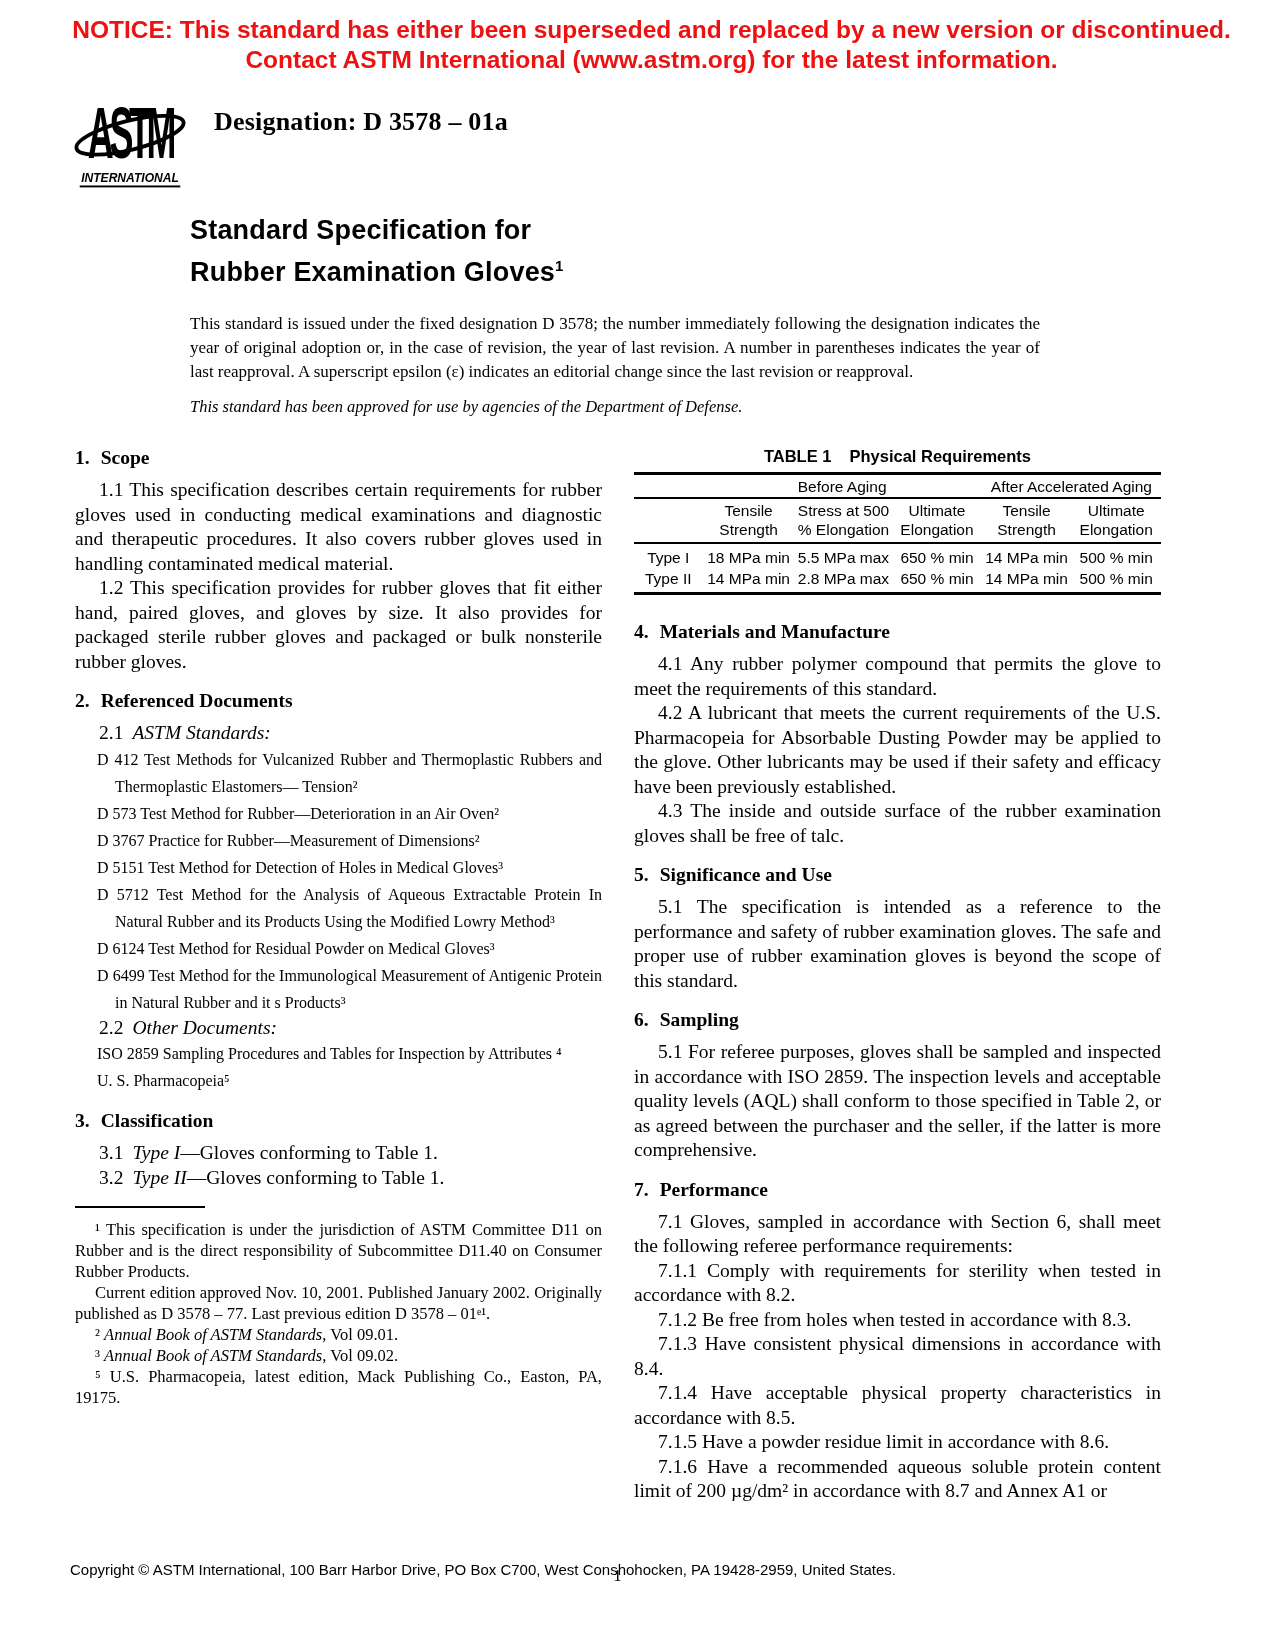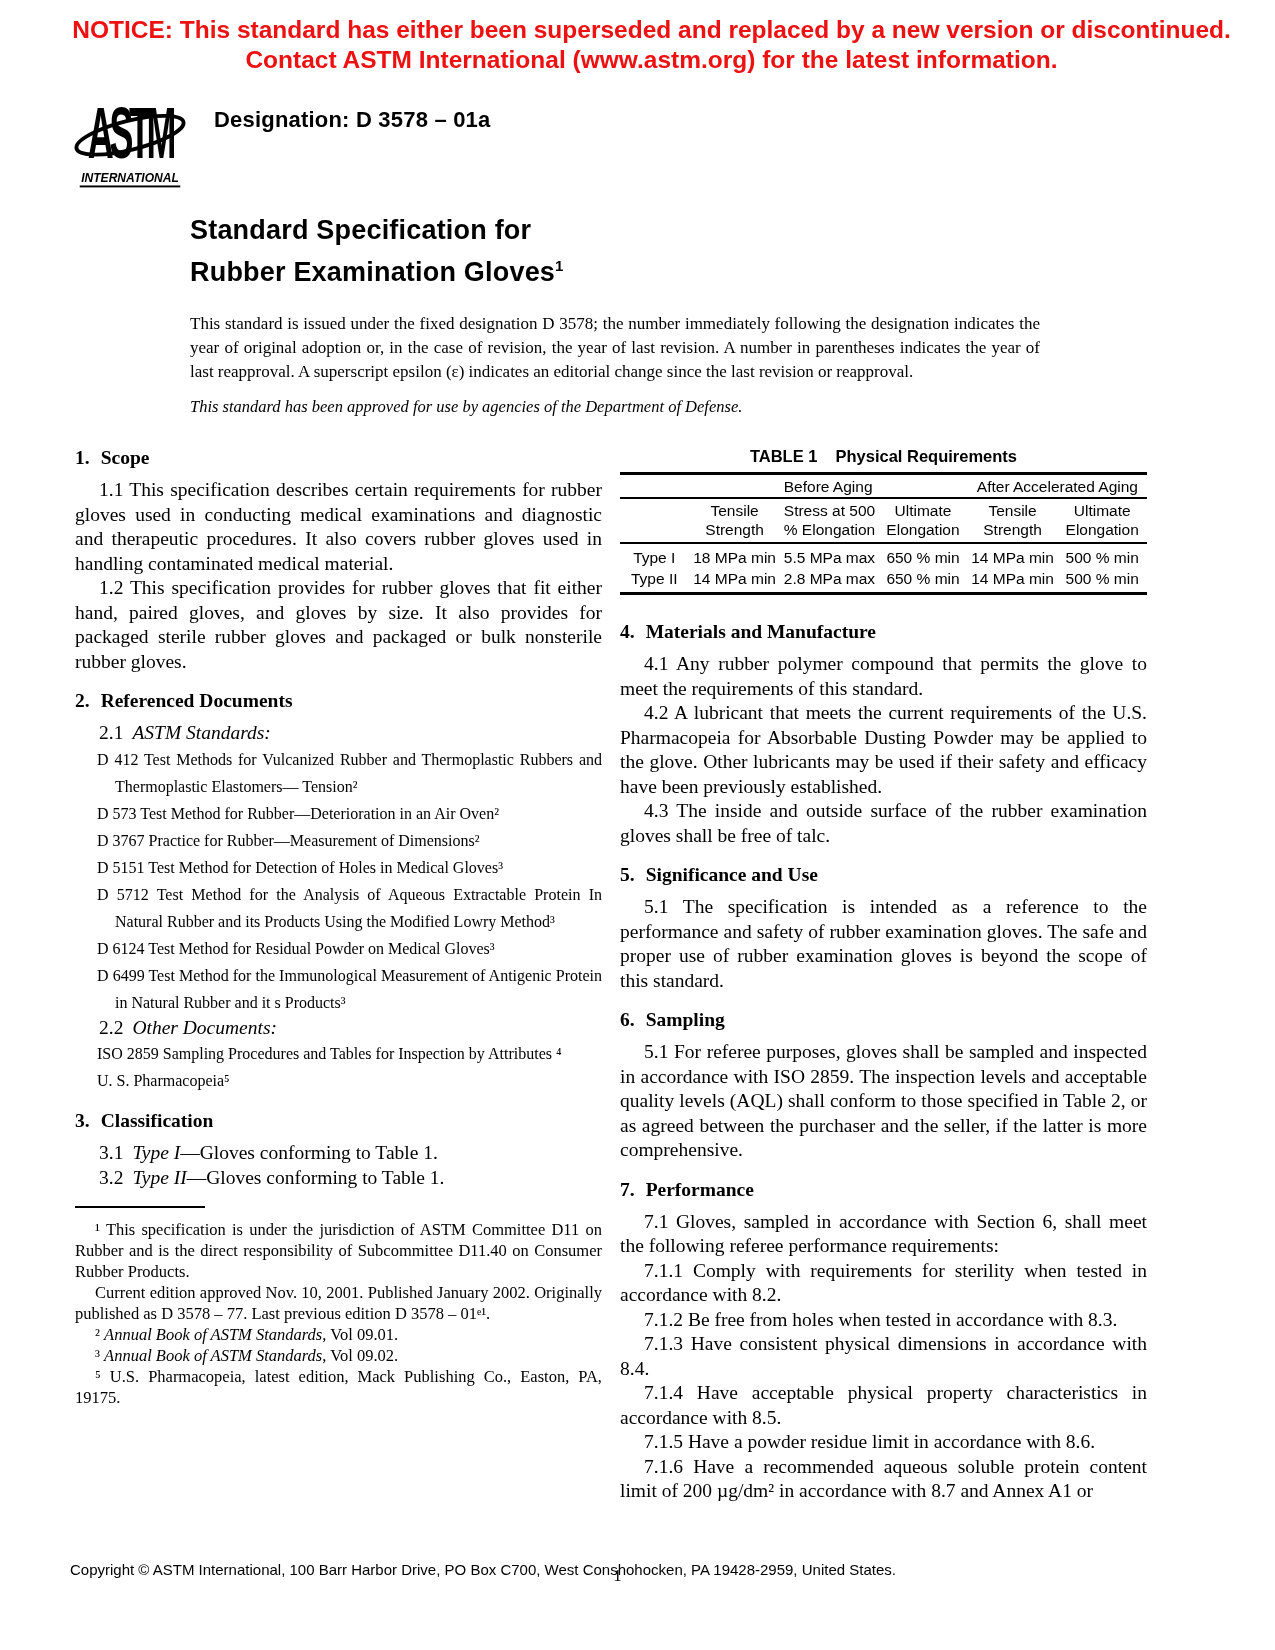--- a/index.html
+++ b/index.html
@@ -11,38 +11,38 @@
   
   .notice {
     padding-top:15px; text-align:center; color:#ee1111;
     font-family:"Liberation Sans", sans-serif; font-weight:bold;
     font-size:24.5px; line-height:30px;padding-left:28px;
   }
   
   .header-row { display:flex; align-items:flex-start; margin:14px 0 0 72px; height:104px; }
   .logo { width:116px; height:104px; }
   .designation {
-    font-family:Liberation Sans, sans-serif; font-weight:bold;
-    font-size:22px; margin:18px 8px 0 26px; letter-spacing:.2px;
+    font-family:Liberation Serif, serif; font-weight:bold;
+    font-size:26px; margin:18px 8px 0 26px; letter-spacing:.2px;
   }
   
   .title-block {
     margin:20px 0 0 190px;
     font-family:"Liberation Sans", sans-serif; font-weight:bold;
     font-size:27px; line-height:35px; letter-spacing:.2px;
   }
   .title-block sup { font-size:15px; }
   
   .issue-note {
     margin:22px 0 0 190px; width:850px;
     font-size:17px; line-height:24px; text-align:justify;font-family:Liberation Serif, serif;
   }
   .dod-note { margin:13px 0 0 190px; width:850px; font-style:italic; font-size:16.5px; }
   
-  .columns { display:flex; gap:18px; padding:26px 112px 0 75px; }
+  .columns { display:flex; gap:32px; padding:26px 112px 0 75px; }
   .col { width:527px; flex:0 0 527px; }
   .sec-head { font-weight:bold; font-size:19.5px; margin:16px 0 9px; }
   .sec-head .num { margin-right:11px; }
   .para { font-size:19.5px; line-height:24.5px; text-align:justify; text-indent:24px; }
   .para .it-num { margin-right:9px; }
   .refitem { font-size:16px; line-height:27px; text-align:justify; padding-left:40px; text-indent:-18px; }
   
   .fnrule { width:130px; border-top:2px solid #000; margin:16px 0 11px; }
   .fn { font-size:16.5px; line-height:21px; text-align:justify; text-indent:20px; }
   

